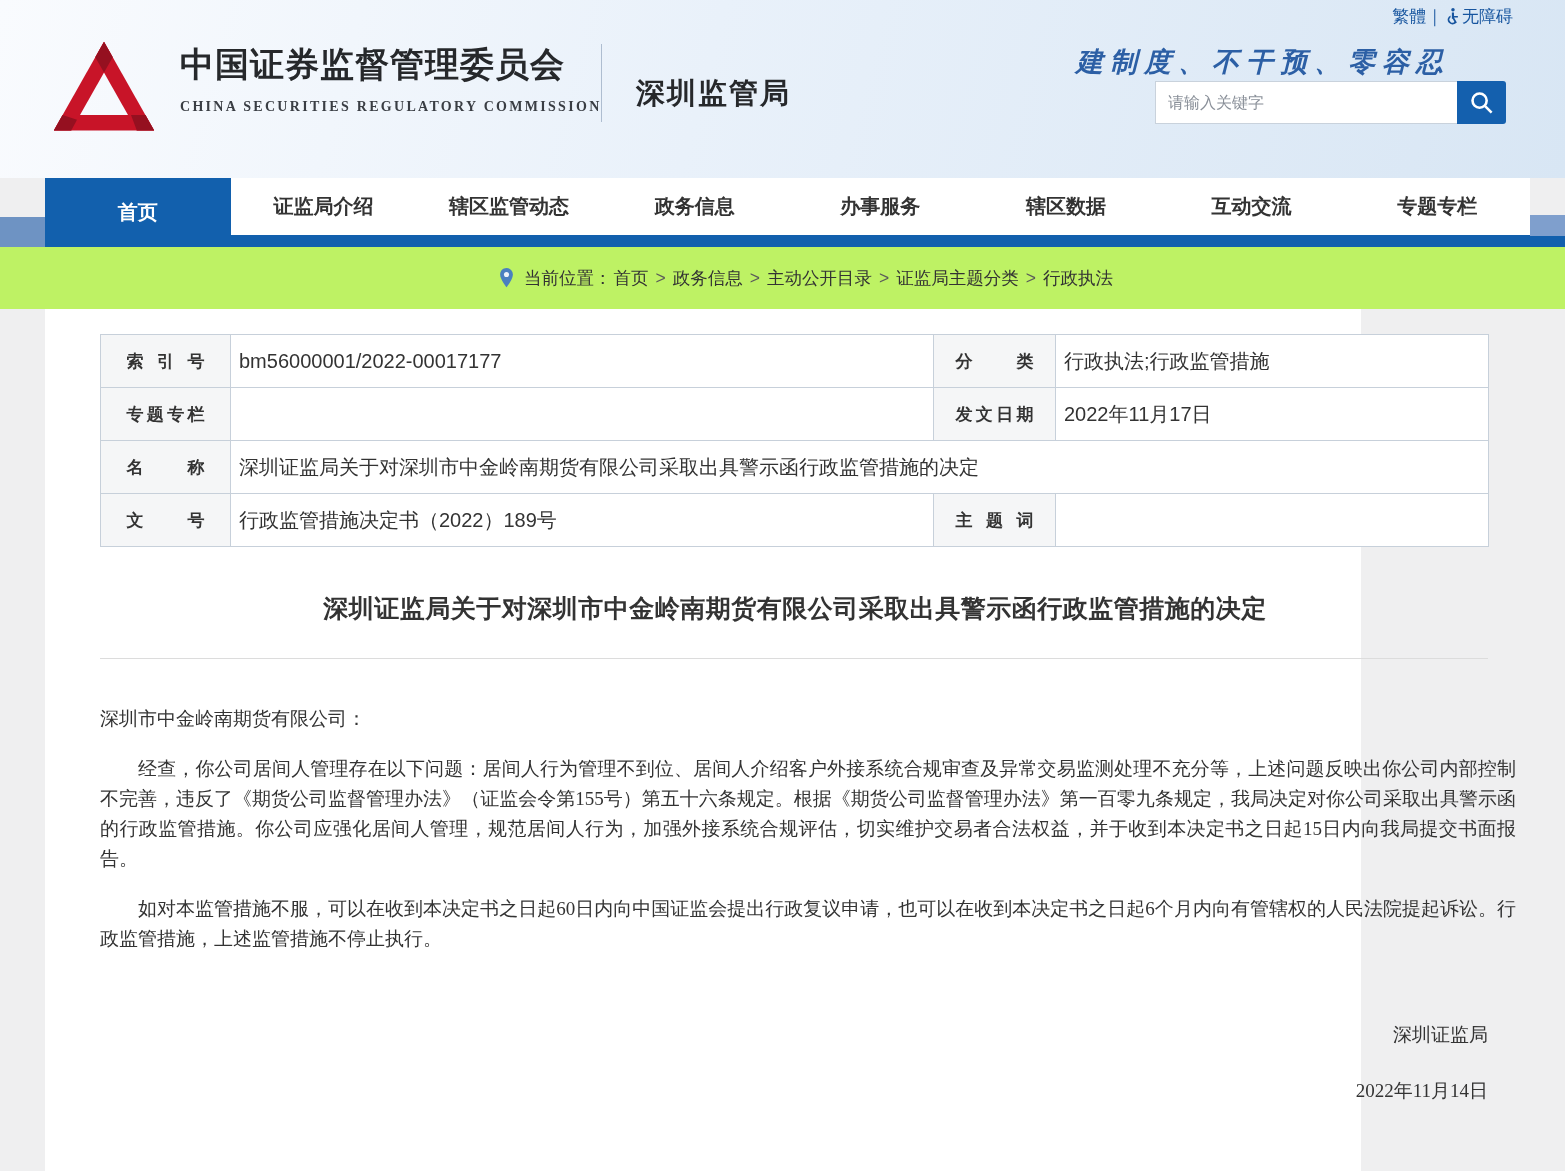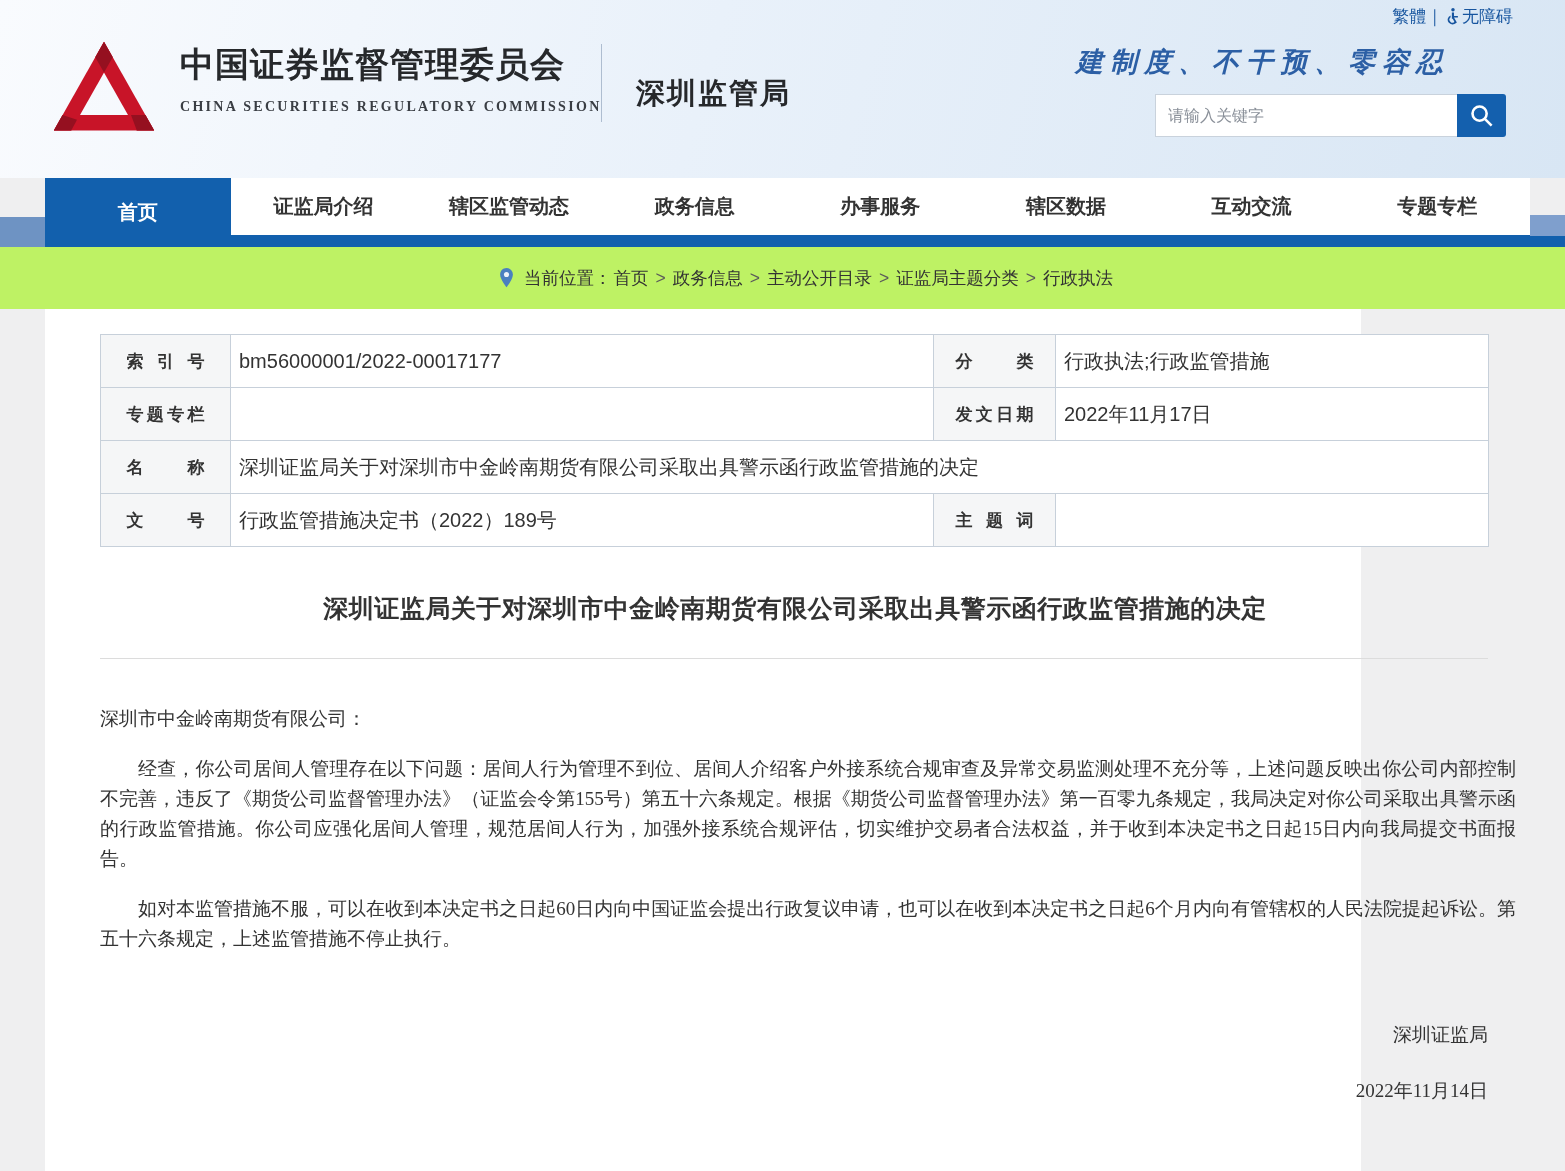--- a/index.html
+++ b/index.html
@@ -27,21 +27,21 @@
   .org { margin-left:18px; margin-top:8px;font-family:Liberation Serif, serif; }
   .org-cn { font-size:34px; font-weight:bold; color:#26282b; letter-spacing:1px; white-space:nowrap; }
   .org-en { font-size:14px; font-weight:600; color:#3a3e44; letter-spacing:2.3px; margin-top:11px; white-space:nowrap; }
   .header-divider { position:absolute; left:601px; top:44px; width:1px; height:78px; background:#aebdd0; }
   .bureau { position:absolute; left:636px; top:74px; font-size:29px; font-weight:bold; color:#26282b; letter-spacing:2px; }
   .slogan {
     position:absolute; left:1076px; top:44px;
     font-family:"Liberation Serif","DejaVu Serif",serif; font-style:italic; font-weight:600;
     font-size:27px; letter-spacing:7px; color:#2c5fa5; white-space:nowrap;
   }
-  .search { position:absolute; left:1155px; top:94px; width:351px; height:43px; display:flex; }
+  .search { position:absolute; left:1155px; top:81px; width:351px; height:43px; display:flex; }
   .search input {
     flex:1; min-width:0; border:1px solid #c9d2dc; border-right:none;
     background:#fff; padding:0 12px; font-size:16px; color:#333; outline:none;
     font-family:inherit;
   }
   .search input::placeholder { color:#8a9099; }
   .search button {
     width:49px; border:none; background:#1460ae; cursor:pointer;
     display:flex; align-items:center; justify-content:center; border-radius:0 3px 3px 0;
   }
@@ -216,19 +216,19 @@
         </tr>
       </tbody>
     </table>
 
     <h1 class="doc-title">深圳证监局关于对深圳市中金岭南期货有限公司采取出具警示函行政监管措施的决定</h1>
     <div class="doc-divider"></div>
 
     <div class="doc-body">
       <p>深圳市中金岭南期货有限公司：</p>
       <p class="indent">经查，你公司居间人管理存在以下问题：居间人行为管理不到位、居间人介绍客户外接系统合规审查及异常交易监测处理不充分等，上述问题反映出你公司内部控制不完善，违反了《期货公司监督管理办法》（证监会令第155号）第五十六条规定。根据《期货公司监督管理办法》第一百零九条规定，我局决定对你公司采取出具警示函的行政监管措施。你公司应强化居间人管理，规范居间人行为，加强外接系统合规评估，切实维护交易者合法权益，并于收到本决定书之日起15日内向我局提交书面报告。</p>
-      <p class="indent">如对本监管措施不服，可以在收到本决定书之日起60日内向中国证监会提出行政复议申请，也可以在收到本决定书之日起6个月内向有管辖权的人民法院提起诉讼。第五十六条规定，上述监管措施不停止执行。</p>
+      <p class="indent">如对本监管措施不服，可以在收到本决定书之日起60日内向中国证监会提出行政复议申请，也可以在收到本决定书之日起6个月内向有管辖权的人民法院提起诉讼。行政监管措施，上述监管措施不停止执行。</p>
       <div class="doc-sig">深圳证监局</div>
       <div class="doc-date">2022年11月14日</div>
     </div>
 
   </div>
 </div>
 
 </body></html>

